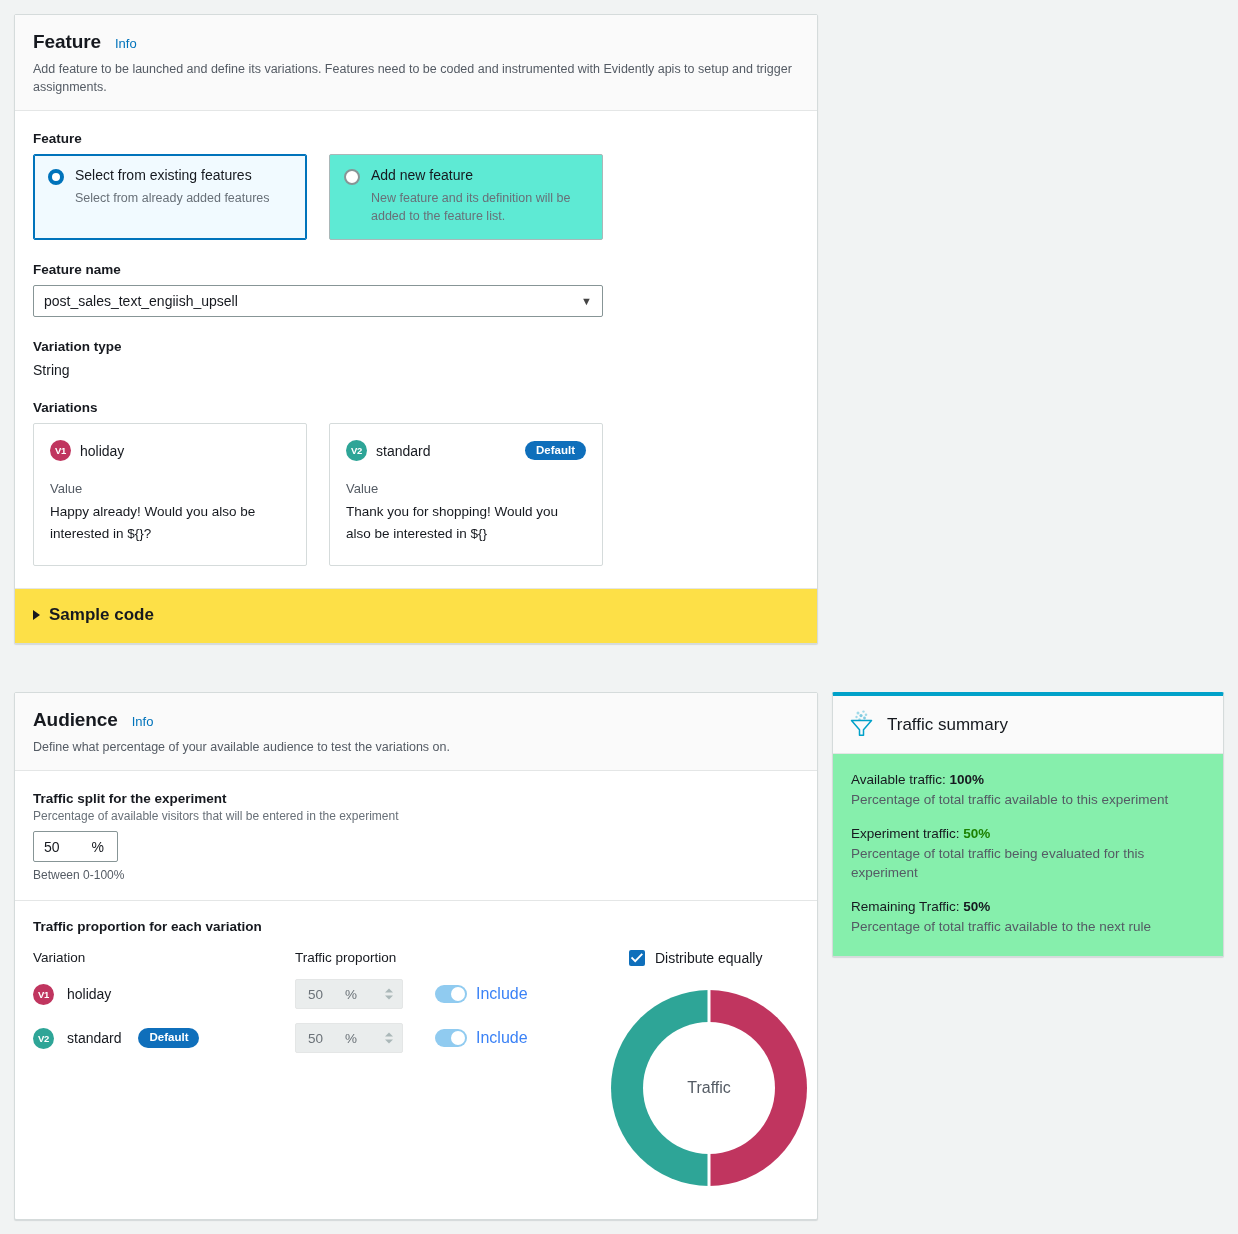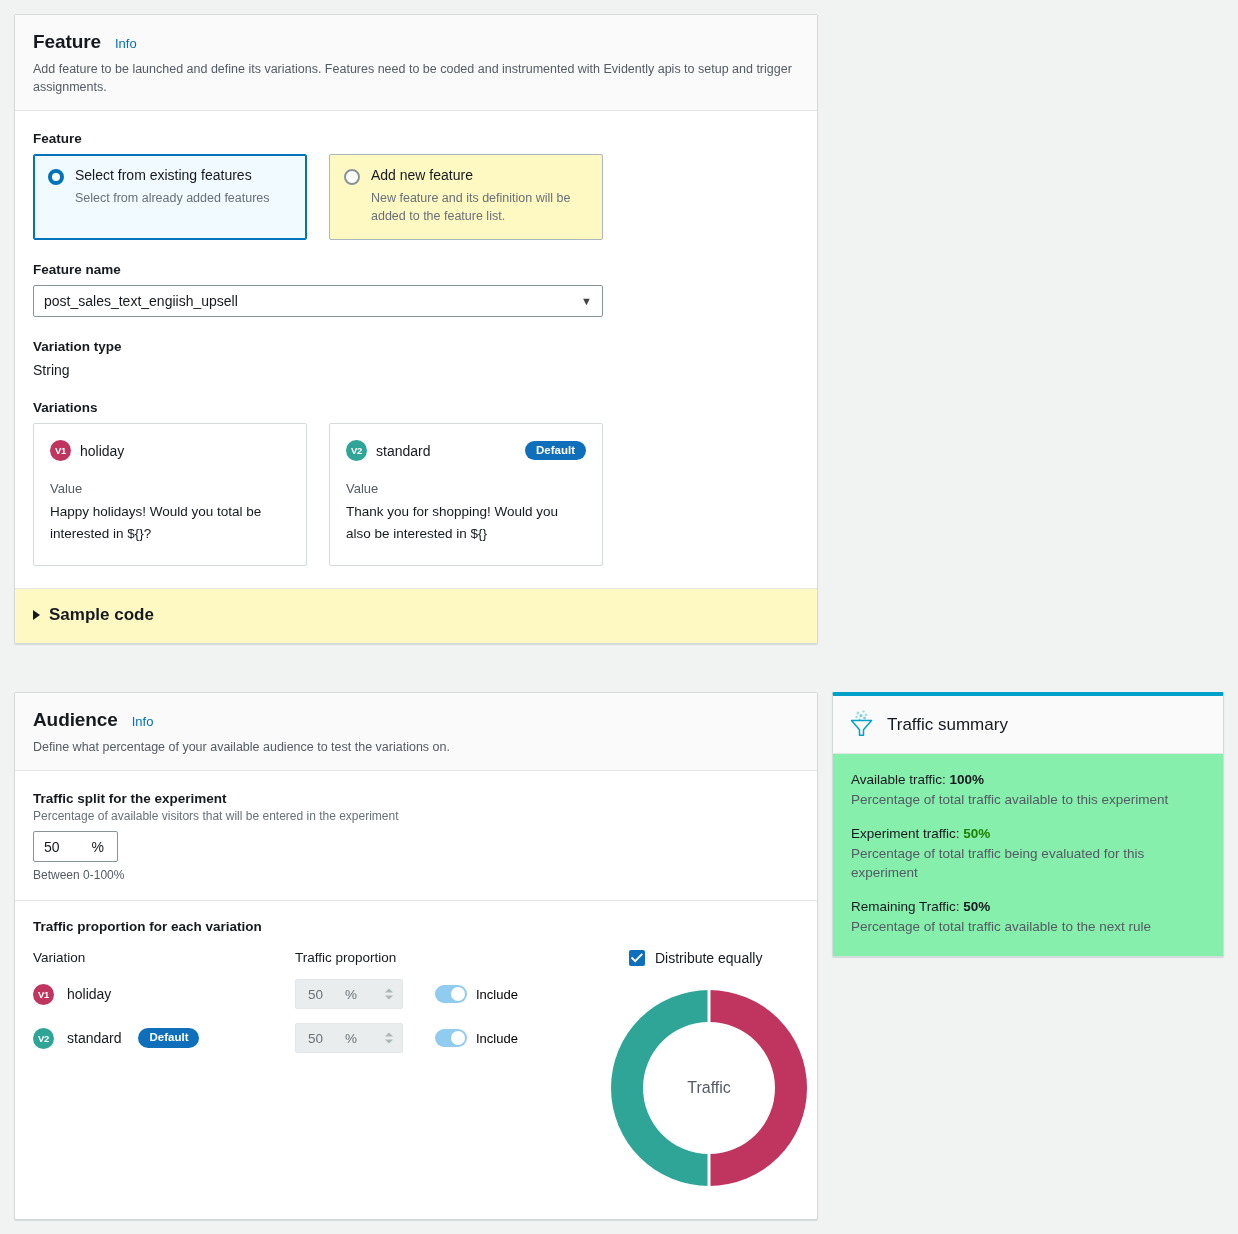--- a/index.html
+++ b/index.html
@@ -47,21 +47,21 @@
     position: absolute; left: 14px; top: 14px; width: 804px;
   }
   .field-label {
     font-size: 13.5px; font-weight: bold; color: #16191f; margin-bottom: 8px;
   }
 
   .radio-cards { display: flex; gap: 22px; margin-bottom: 22px; }
   .radio-card {
     width: 274px; min-height: 80px;
     border: 1px solid #aab7b8; border-radius: 2px;
-    background: #fef9c3; padding: 12px 14px 14px 14px;
+    background: #5eead4; padding: 12px 14px 14px 14px;
     display: flex; gap: 11px; cursor: pointer;
   }
   .radio-card.selected {
     border: 1px solid #0073bb; background: #f1faff;
     box-shadow: 0 0 0 1px #0073bb inset;
   }
   .radio-dot {
     width: 16px; height: 16px; border-radius: 50%;
     border: 2px solid #879596; background: #fff; flex: 0 0 auto;
     margin-top: 2px; position: relative;
@@ -112,21 +112,21 @@
     margin-left: auto;
     background: #0f6fbb; color: #fff; font-size: 11.5px; font-weight: bold;
     border-radius: 11px; padding: 3px 11px 4px 11px; line-height: 1.1;
   }
   .var-sub-label { font-size: 13px; color: #545b64; margin-bottom: 5px; }
   .var-value { font-size: 13.5px; color: #16191f; line-height: 1.6; }
 
   
   .sample-foot {
     border-top: 1px solid #e4e6e6;
-    background: #fef9c3;
+    background: #fde047;
     padding: 16px 18px 18px 18px;
     text-align: right;
   }
   .sample-title-row { display: flex; align-items: center; gap: 9px; }
   .tri {
     width: 0; height: 0;
     border-left: 7px solid #16191f;
     border-top: 5px solid transparent;
     border-bottom: 5px solid transparent;
     cursor: pointer;
@@ -192,21 +192,21 @@
 
   .toggle-cell { display: flex; align-items: center; gap: 9px; margin-left: 32px; }
   .toggle {
     width: 32px; height: 18px; border-radius: 9px; background: #90cbf0;
     position: relative; flex: 0 0 auto; cursor: pointer;
   }
   .toggle .knob {
     position: absolute; right: 2px; top: 2px;
     width: 14px; height: 14px; border-radius: 50%; background: #fff;
   }
-  .toggle-label { font-size: 13px; color: #000000; }
+  .toggle-label { font-size: 16px; color: #3b82f6; }
 
   
   .dist-wrap {
     position: absolute; left: 596px; top: 0; display: flex;
     align-items: center; gap: 10px; justify-content: flex-end;
   }
   .checkbox {
     width: 16px; height: 16px; border-radius: 2px; background: #0f6fbb;
     position: relative; flex: 0 0 auto; cursor: pointer;
   }
@@ -292,21 +292,21 @@
       <div class="field-label">Variations</div>
 
       <div class="variation-cards">
 
         <div class="variation-card">
           <div class="var-head">
             <span class="var-badge v1">V1</span>
             <span class="var-name">holiday</span>
           </div>
           <div class="var-sub-label">Value</div>
-          <div class="var-value">Happy holidays! Would you total be interested in ${}?</div>
+          <div class="var-value">Happy already! Would you also be interested in ${}?</div>
         </div>
 
         <div class="variation-card">
           <div class="var-head">
             <span class="var-badge v2">V2</span>
             <span class="var-name">standard</span>
             <span class="default-pill">Default</span>
           </div>
           <div class="var-sub-label">Value</div>
           <div class="var-value">Thank you for shopping! Would you also be interested in ${}</div>

